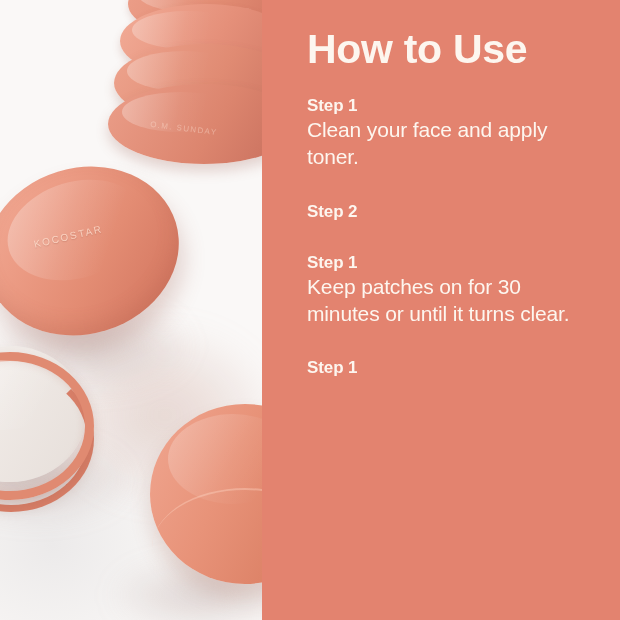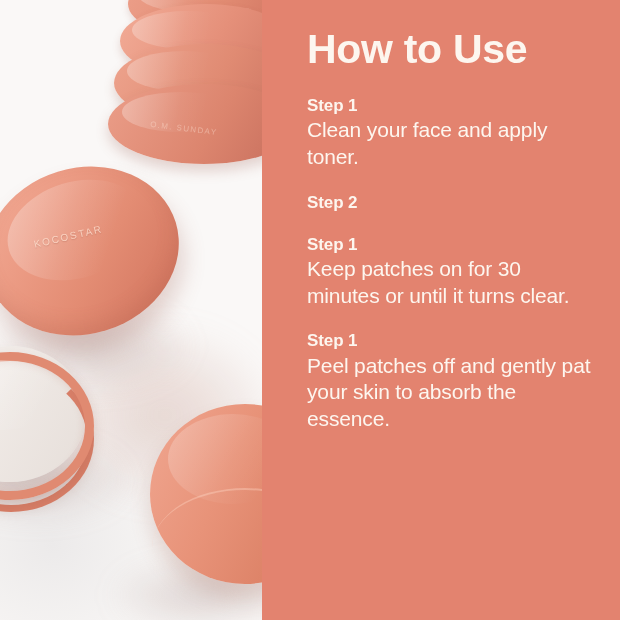--- a/index.html
+++ b/index.html
@@ -251,21 +251,21 @@
   #title {
     margin: 0;
     padding-top: 28px;
     color: #fdf6ef;
     font-size: 41px;
     font-weight: 700;
     letter-spacing: -0.3px;
     line-height: 1.05;
   }
   .step-block {
-    margin-top: 21px;
+    margin-top: 30px;
   }
   .step-block:first-of-type {
     margin-top: 24px;
   }
   .step-label {
     color: #fdf6ef;
     font-size: 17px;
     font-weight: 700;
     line-height: 1.25;
     letter-spacing: -0.1px;
@@ -341,18 +341,17 @@
       <div class="step-label">Step 2</div>
     </div>
 
     <div class="step-block">
       <div class="step-label">Step 1</div>
       <div class="step-text">Keep patches on for 30 minutes or until it turns clear.</div>
     </div>
 
     <div class="step-block">
       <div class="step-label">Step 1</div>
-      <div class="step-text">Peel patches off and gently pat your skin to absorb the essence.</div>
     </div>
 
   </div>
 
 </div>
 
 </body></html>

